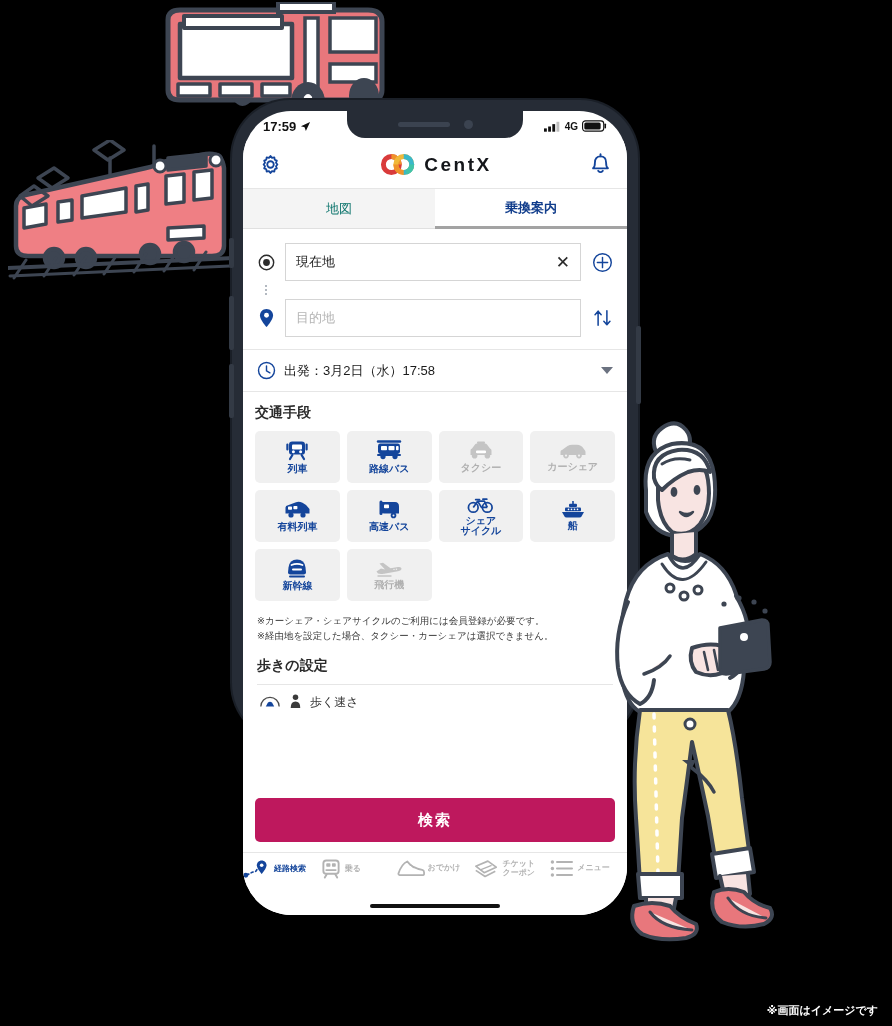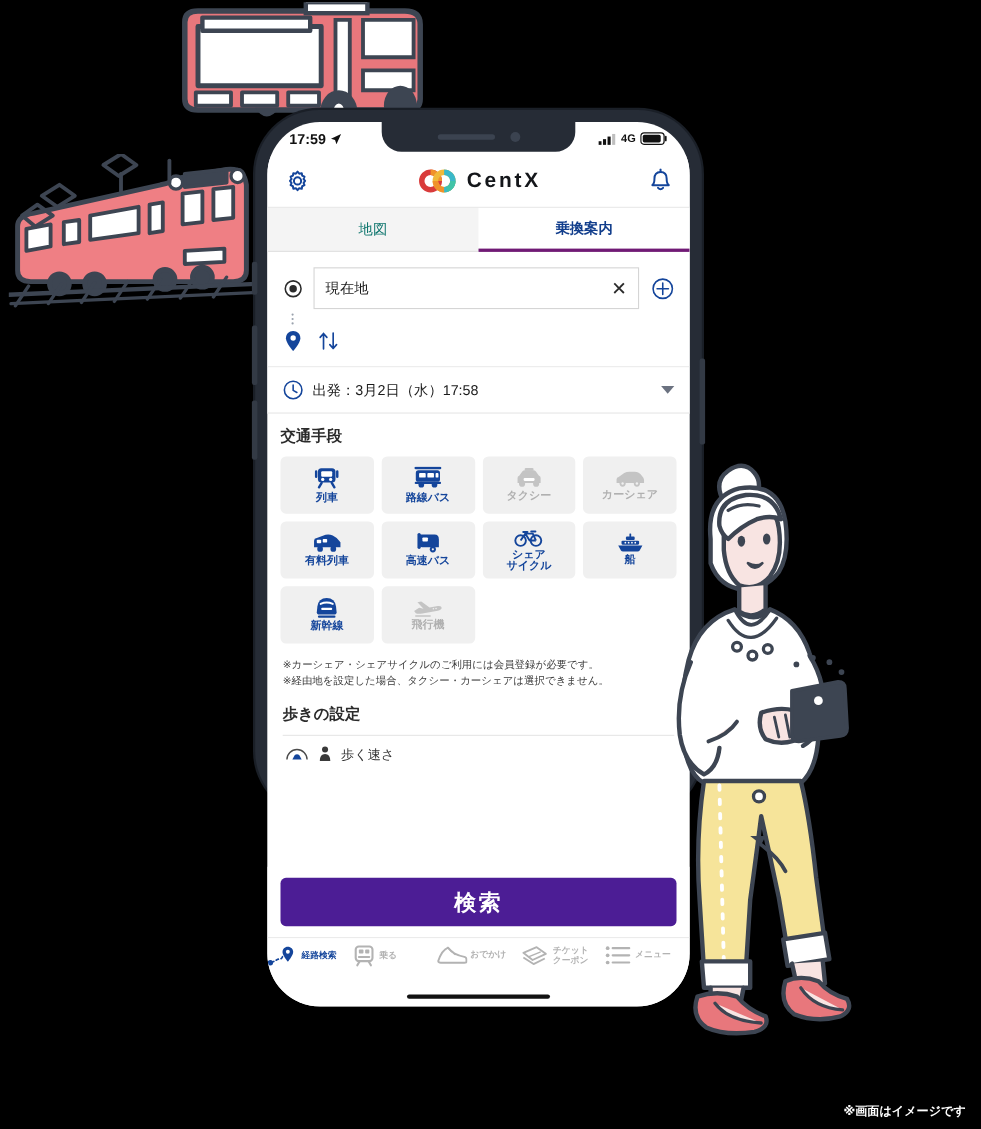--- a/index.html
+++ b/index.html
@@ -69,21 +69,21 @@
 
   
   #tabs { display: flex; height: 40px; background: #f4f4f4; }
   .tab {
     flex: 1; display: flex; align-items: center; justify-content: center;
     font-size: 13px; color: #0f766e; background: #f4f4f4;
     border-bottom: 1px solid #e0e0e0;
   }
   .tab.active {
     background: #fff; color: #123e8c; font-weight: bold;
-    border-bottom: 3px solid #701a75;
+    border-bottom: 3px solid #a3a3a3;
   }
 
   
   #routebox { padding: 14px 12px 12px 12px; background: #fff; border-bottom: 1px solid #e6e6e6; }
   .route-row { display: flex; align-items: center; gap: 8px; }
   .pin-col { width: 22px; display: flex; justify-content: center; }
   .field {
     flex: 1; height: 38px; border: 1px solid #d5d5d5; border-radius: 0;
     display: flex; align-items: center; padding: 0 10px; font-size: 13px;
     background: #fff;
@@ -127,23 +127,23 @@
     border-top: 1px solid #e6e6e6; margin-top: 9px; font-size: 12px; color: #333;
   }
 
   
   #searchbar {
     position: absolute; left: 0; right: 0; bottom: 62px;
     padding: 10px 12px; background: #fff; border-bottom: 1px solid #e6e6e6;
     z-index: 10;
   }
   #searchbtn {
-    height: 44px; border-radius: 5px; background: #4c1d95;
+    height: 44px; border-radius: 5px; background: #be185d;
     display: flex; align-items: center; justify-content: center;
-    color: #fff; font-size: 20px; font-weight: bold; letter-spacing: 2px;
+    color: #fff; font-size: 15px; font-weight: bold; letter-spacing: 2px;
     cursor: pointer;
   }
 
   
   #bottomnav {
     position: absolute; left: 0; right: 0; bottom: 0; height: 62px;
     background: #fff; display: flex; align-items: flex-start; padding-top: 6px;
     z-index: 10;
   }
   .nav-item { flex: 1; display: flex; flex-direction: row; align-items: center; gap: 3px; }
@@ -304,20 +304,23 @@
           </div>
         </div>
 
         <div class="route-row">
           <div class="pin-col">
             <svg width="15" height="20" viewBox="0 0 16 21">
               <path d="M8 0.8 C4 0.8 1 3.8 1 7.8 C1 12.4 8 20.2 8 20.2 C8 20.2 15 12.4 15 7.8 C15 3.8 12 0.8 8 0.8 Z" fill="#14459b"></path>
               <circle cx="8" cy="7.6" r="2.6" fill="#fff"></circle>
             </svg>
           </div>
+          <div class="field">
+            <span class="ph">目的地</span>
+          </div>
           <div class="side-act">
             <svg width="21" height="22" viewBox="0 0 22 23">
               <path d="M6.4 19 L6.4 4.4 M6.4 4.4 L3.2 8 M6.4 4.4 L9.6 8" fill="none" stroke="#14459b" stroke-width="1.6" stroke-linecap="round" stroke-linejoin="round"></path>
               <path d="M15.6 4 L15.6 18.6 M15.6 18.6 L12.4 15 M15.6 18.6 L18.8 15" fill="none" stroke="#14459b" stroke-width="1.6" stroke-linecap="round" stroke-linejoin="round"></path>
             </svg>
           </div>
         </div>
       </div>
 
       <div id="departure">

